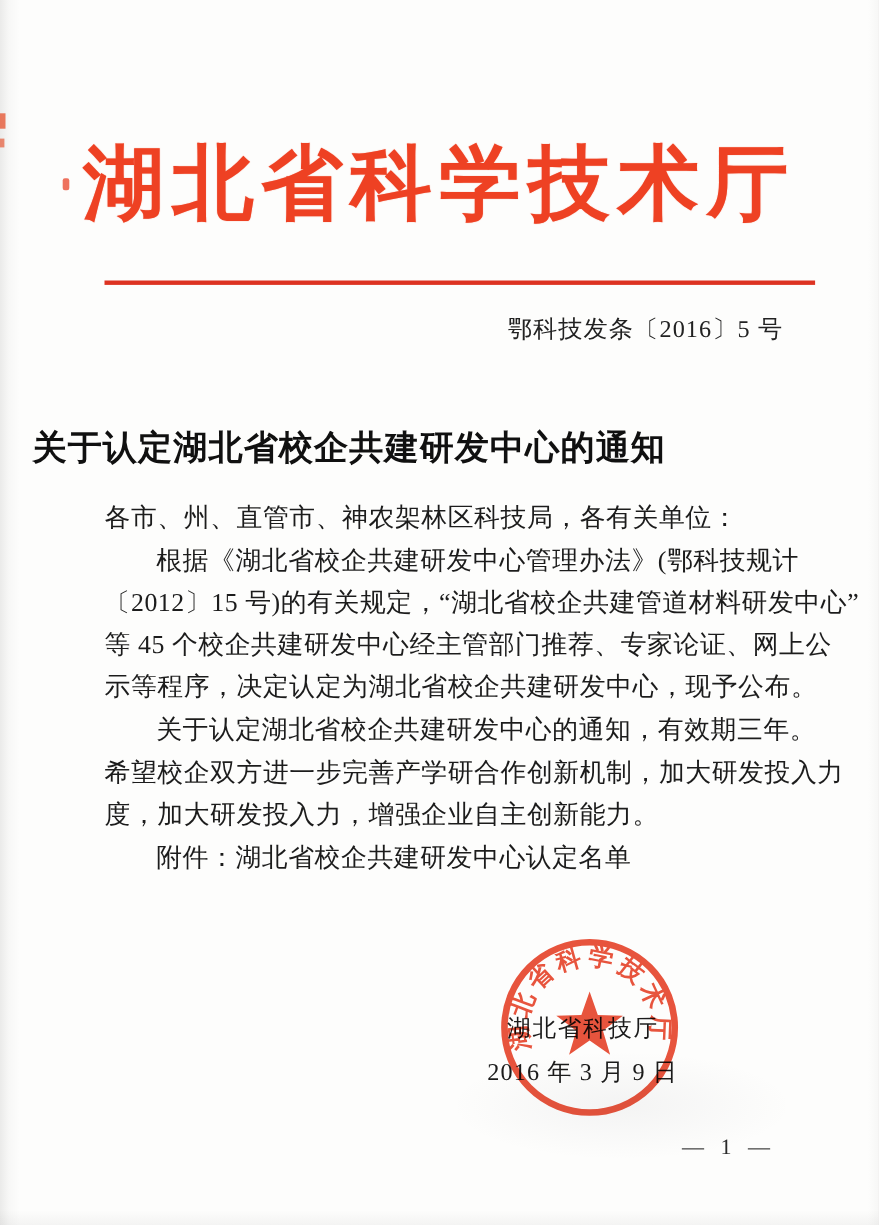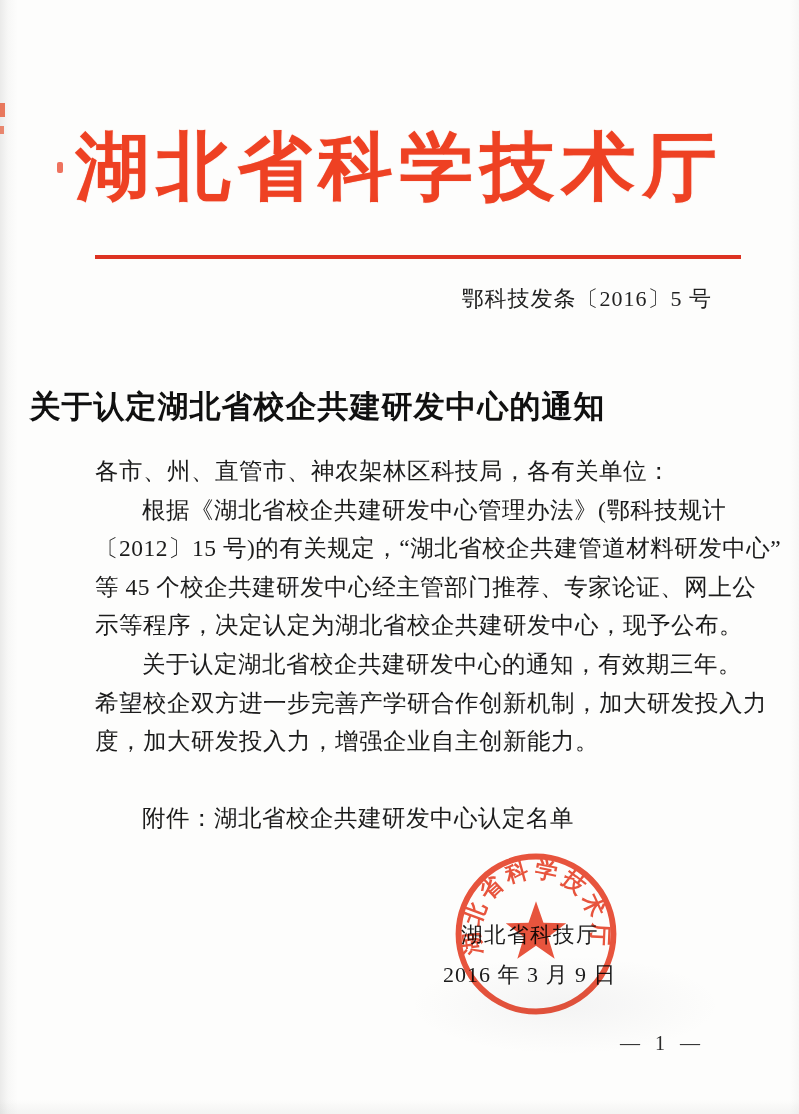--- a/index.html
+++ b/index.html
@@ -70,21 +70,20 @@
     left: 95px; top: 452px;
     width: 628px;
     font-size: 23.5px;
     line-height: 38.6px;
     color: #1c1c1c;
     letter-spacing: 0.5px;
   }
   .line { white-space: nowrap; }
   .line.indent { text-indent: 2em; text-align: right; }
   .attachment-line {
-    margin-top: 38px;
     text-indent: 2em;
     white-space: nowrap;
   }
 
   .signature-block { position: absolute; left: 0; top: 0; width: 799px; height: 1114px; pointer-events: none; }
   .sig-agency {
     position: absolute;
     left: 461px; top: 920px;
     font-size: 21.5px;
     letter-spacing: 1.5px;

